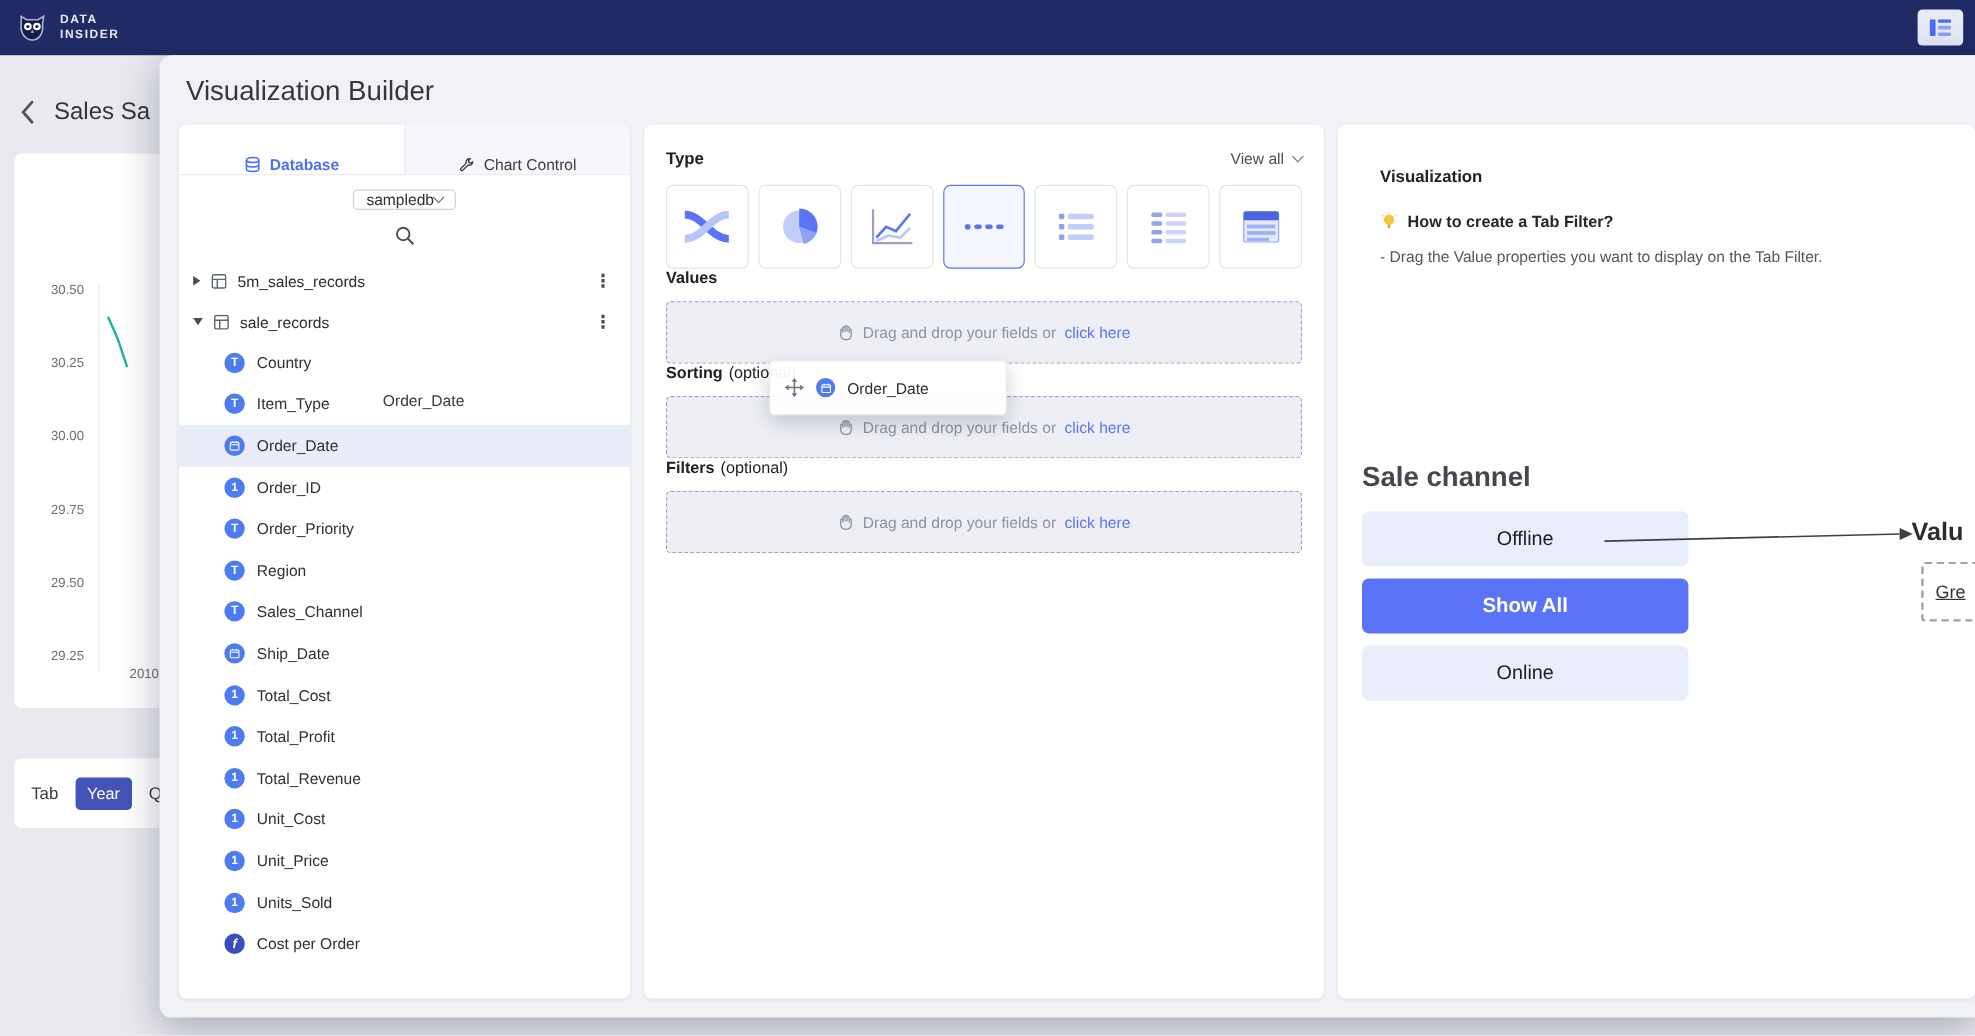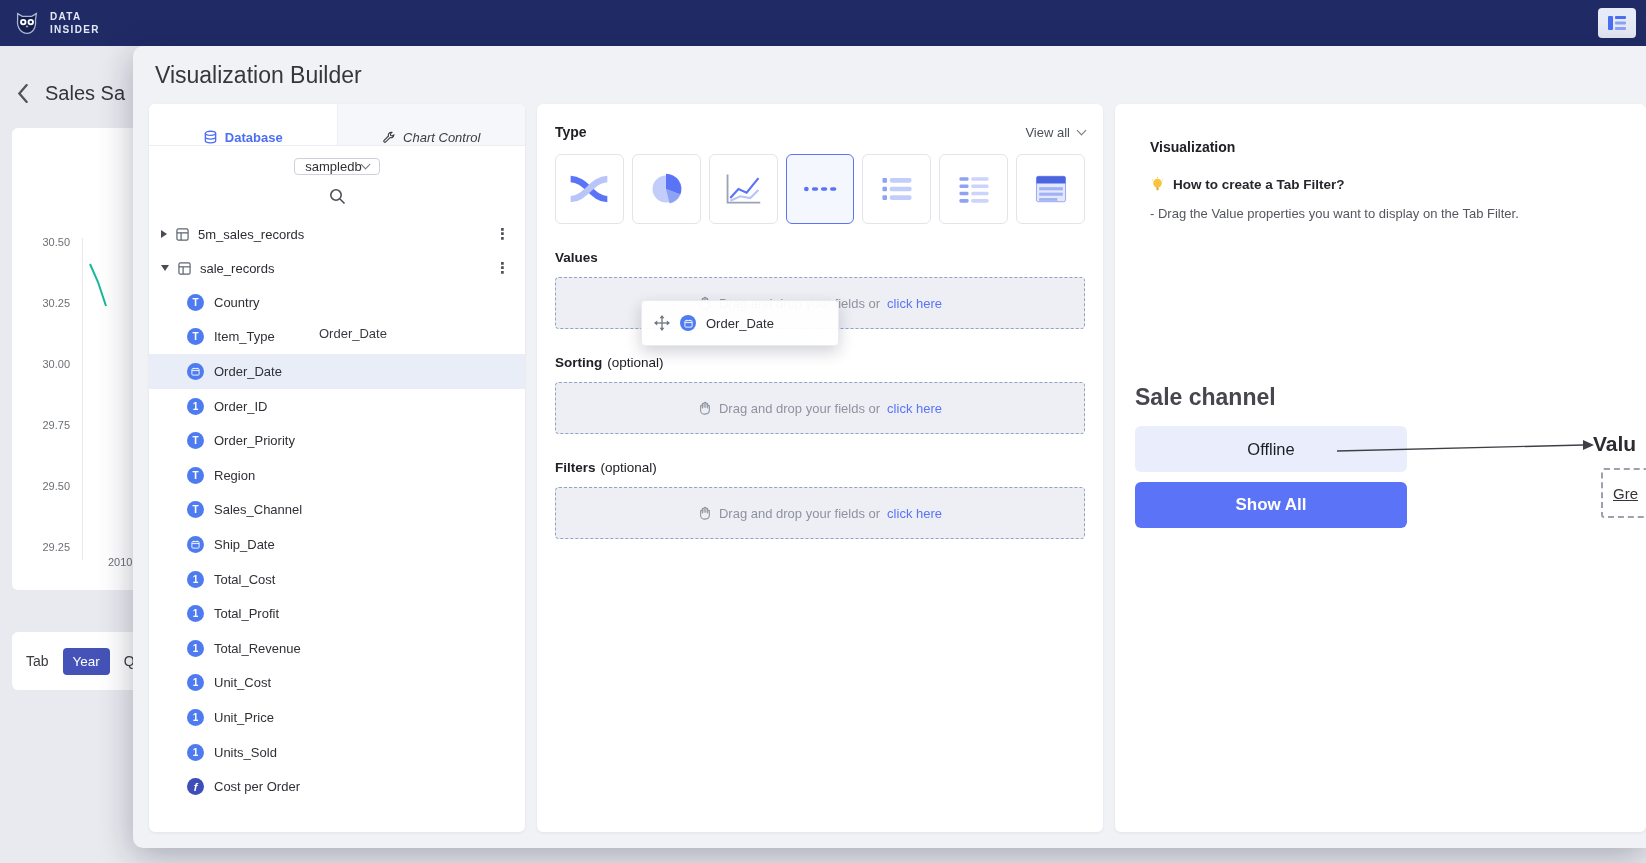--- a/index.html
+++ b/index.html
@@ -39,21 +39,21 @@
          box-shadow:0 1px 3px rgba(30,35,60,.07);}
   .lp{left:16px;width:376px;overflow:hidden;}
   .cp{left:404px;width:566px;padding:20px 18px;}
   .rp{left:982px;width:531px;overflow:hidden;padding:35px;}
 
   
   .lp-tabs{display:flex;height:42px;border-bottom:1px solid #ececf1;}
   .lp-tab{flex:1;display:flex;align-items:flex-end;justify-content:center;gap:7px;
           font-size:13px;color:#3c3c44;background:#f6f7fa;cursor:pointer;}
   .lp-tab.active{background:#fff;color:var(--accent-link,#4c6ef5);font-weight:700;}
-  .lp-tab:not(.active){border-left:1px solid #ececf1;font-style:italic;}
+  .lp-tab:not(.active){border-left:1px solid #ececf1;}
   .lp-search{display:flex;align-items:center;gap:12px;padding:12px 14px;flex-direction:column;}
   .select{flex:1;height:32px;border:1px solid #ccd1db;border-radius:4px;background:#fff;display:flex;
           align-items:center;justify-content:space-between;padding:0 10px;font-size:13px;color:#2f2f35;cursor:pointer;}
   .chev{width:7px;height:7px;border-right:1.6px solid #70747c;border-bottom:1.6px solid #70747c;
         transform:rotate(45deg);margin-top:-4px;}
   .ds-row{height:34px;display:flex;align-items:center;gap:9px;padding:0 12px;cursor:pointer;}
   .caret{width:0;height:0;display:inline-block;}
   .collapsed .caret{border-left:6px solid #4b4b54;border-top:4.5px solid transparent;border-bottom:4.5px solid transparent;}
   .expanded .caret{border-top:6px solid #4b4b54;border-left:4.5px solid transparent;border-right:4.5px solid transparent;}
   .dname{flex:1;font-size:13px;color:#2c2c33;}
@@ -67,21 +67,21 @@
   .float-label{position:absolute;left:170px;top:222px;font-size:13px;color:#3a3a41;}
 
   
   .cp-head{display:flex;align-items:center;justify-content:space-between;}
   .cp-title{font-size:14px;font-weight:700;color:#202026;}
   .viewall{display:flex;align-items:center;gap:8px;font-size:13px;color:#4b4f58;cursor:pointer;}
   .tiles{display:flex;gap:8px;margin-top:14px;}
   .tile{flex:1;height:70px;border:1px solid #e2e4ea;border-radius:6px;background:#fff;
         display:flex;align-items:center;justify-content:center;cursor:pointer;}
   .tile.selected{border:1.6px solid var(--accent,#5b74f7);background:#f5f7ff;}
-  .sec-label{margin-top:26px;font-size:13.5px;color:#202026;}
+  .sec-label{font-size:13.5px;color:#202026;}
   .sec-name{font-weight:700;}
   .sec-opt{margin-left:5px;}
   .dropzone{margin-top:12px;height:52px;border:1px dashed var(--dropzone-border,#93a2c6);border-radius:4px;
             background:var(--dropzone-bg,#edeff4);display:flex;align-items:center;justify-content:center;
             gap:7px;font-size:13px;color:#8f93a0;}
   .dz-link{color:var(--accent,#5b74f7);cursor:pointer;text-decoration:none;}
   .ghost{position:absolute;left:104px;top:196px;width:198px;height:46px;background:rgba(255,255,255,.94);
          border:1px solid #e9ebf1;border-radius:4px;box-shadow:0 6px 16px rgba(25,30,60,.2);
          display:flex;align-items:center;gap:10px;padding:0 12px;cursor:grabbing;}
   .ghost .ficon{width:16px;height:16px;flex:0 0 16px;}
@@ -466,20 +466,21 @@
             <line x1="14" y1="2.6" x2="12.9" y2="3.6" stroke="#f8c43c"></line>
           </svg>
       </span>
       <span class="tip-title">How to create a Tab Filter?</span>
     </div>
     <div class="tip-body">- Drag the Value properties you want to display on the Tab Filter.</div>
     <div class="widget-title">Sale channel</div>
     <div class="rp-buttons">
         <div class="rp-btn">Offline</div>
         <div class="rp-btn active">Show All</div>
+        <div class="rp-btn">Online</div>
       </div>
     <svg class="flow-arrow" viewBox="0 0 266 24" width="266" height="24">
       <line x1="4" y1="15" x2="250" y2="9" stroke="#3f3f47" stroke-width="1.4"></line>
       <path d="M250 4l11 5-11 5z" fill="#3f3f47"></path>
     </svg>
     <div class="anno-title">Valu</div>
     <div class="anno-box">
       <span class="anno-link">Gre</span>
     </div>
   </div>

